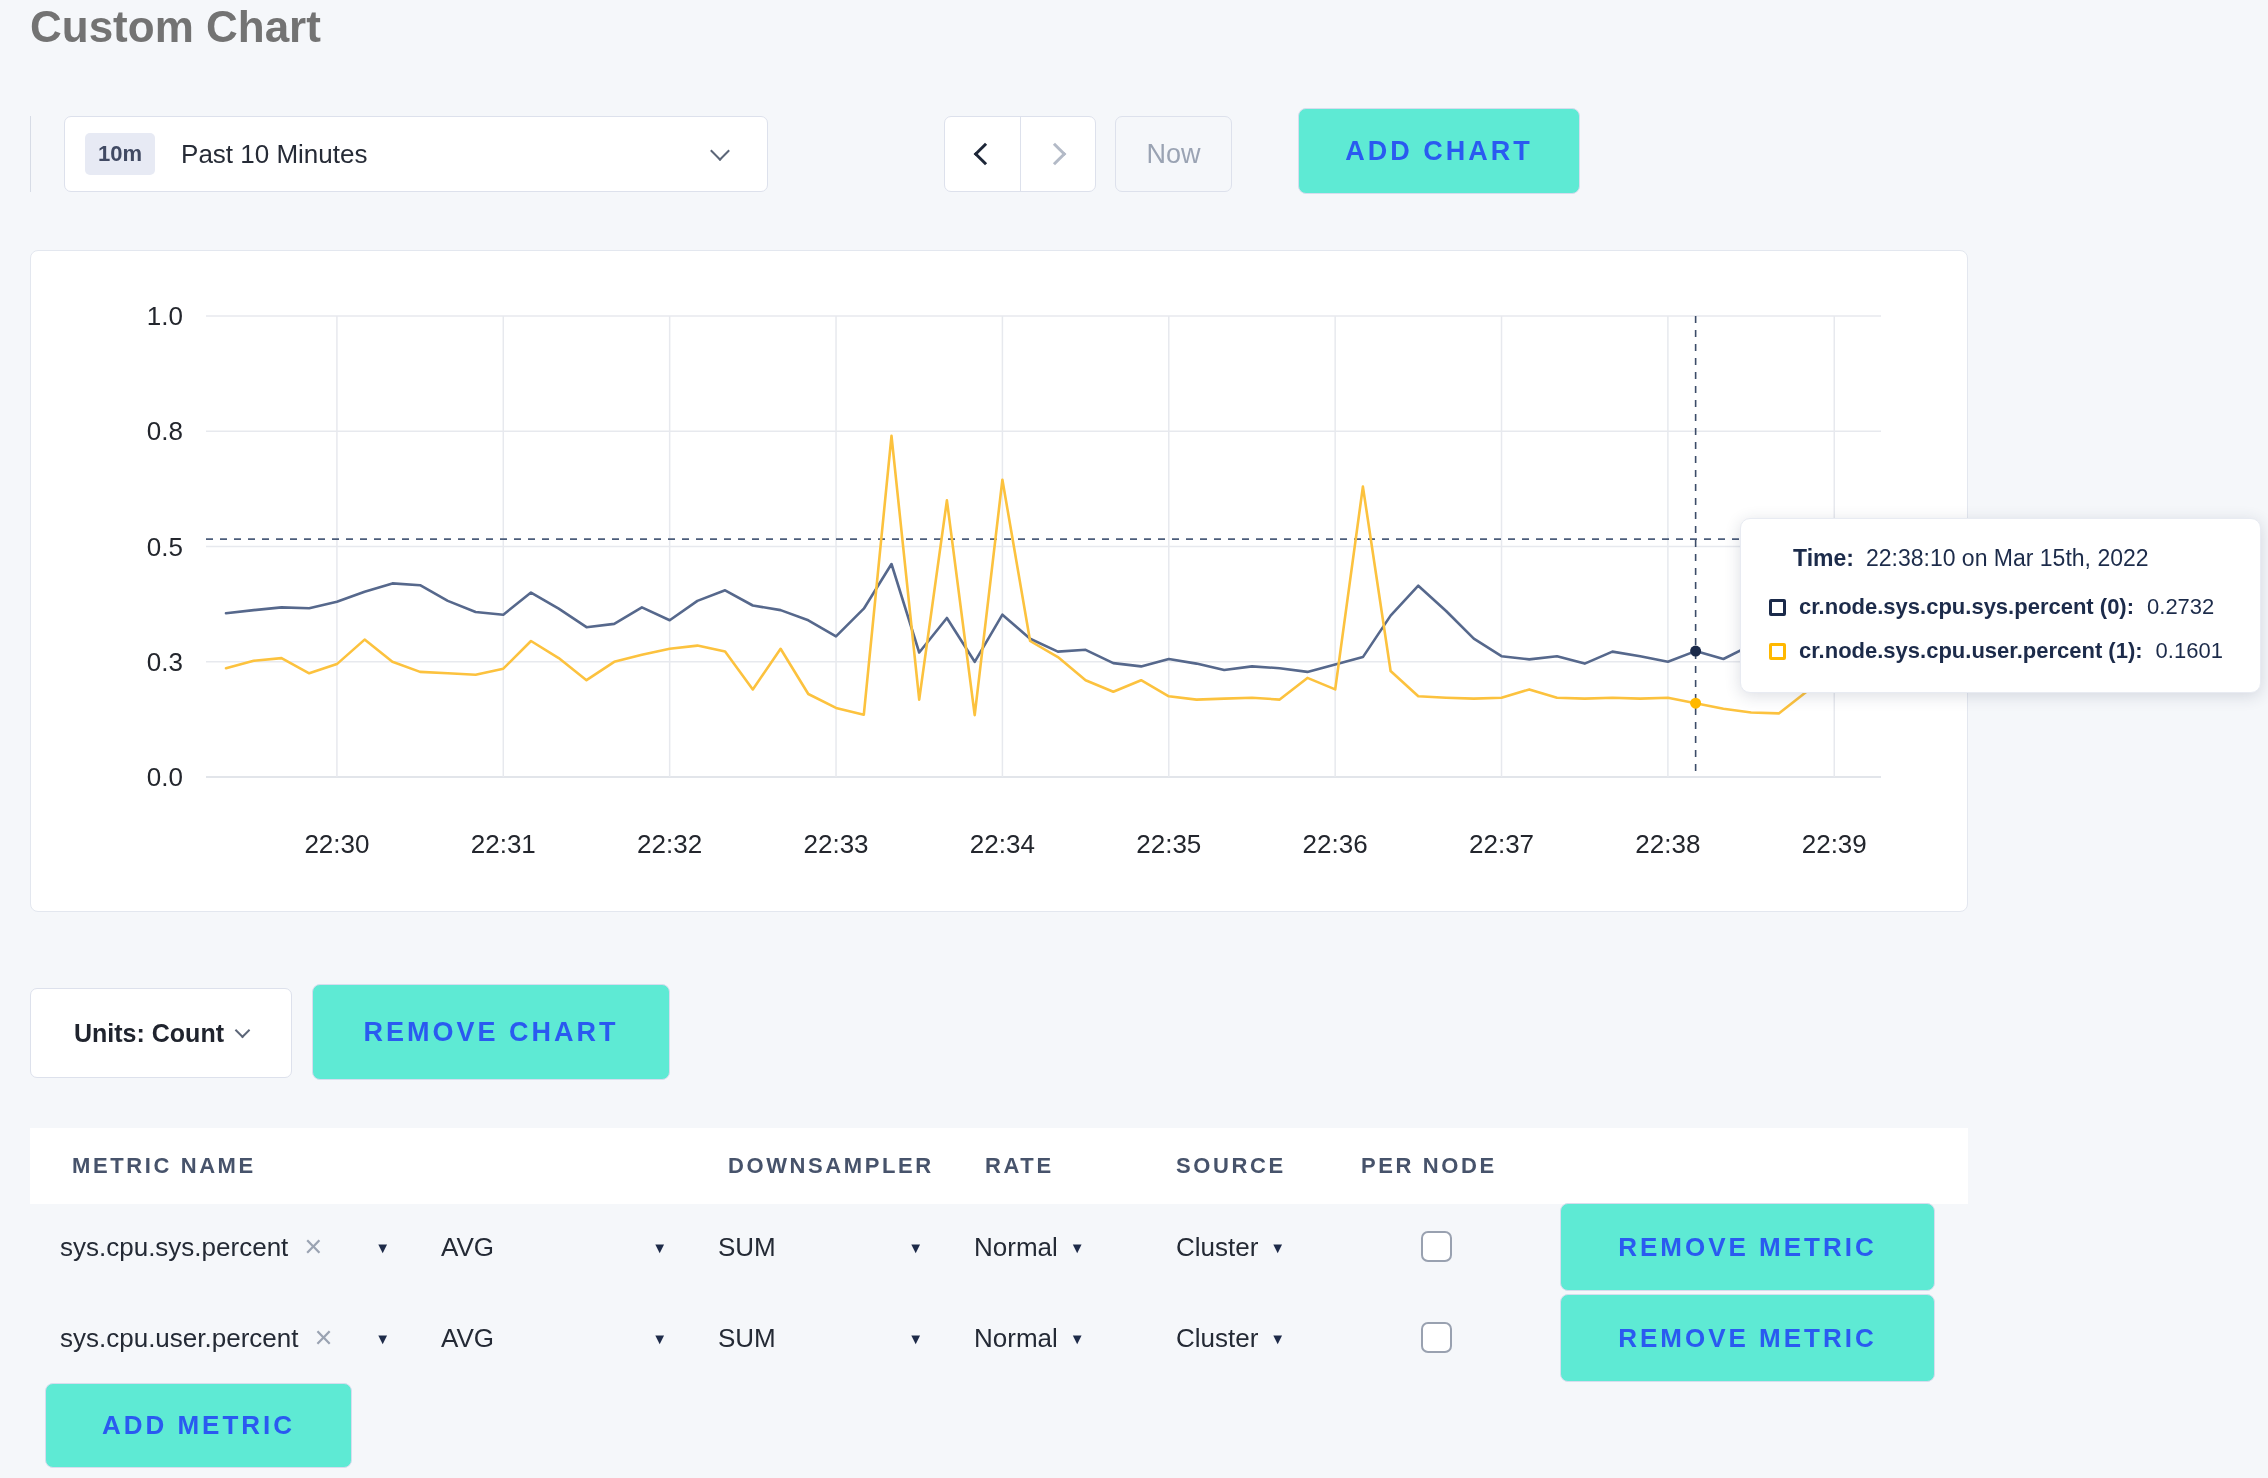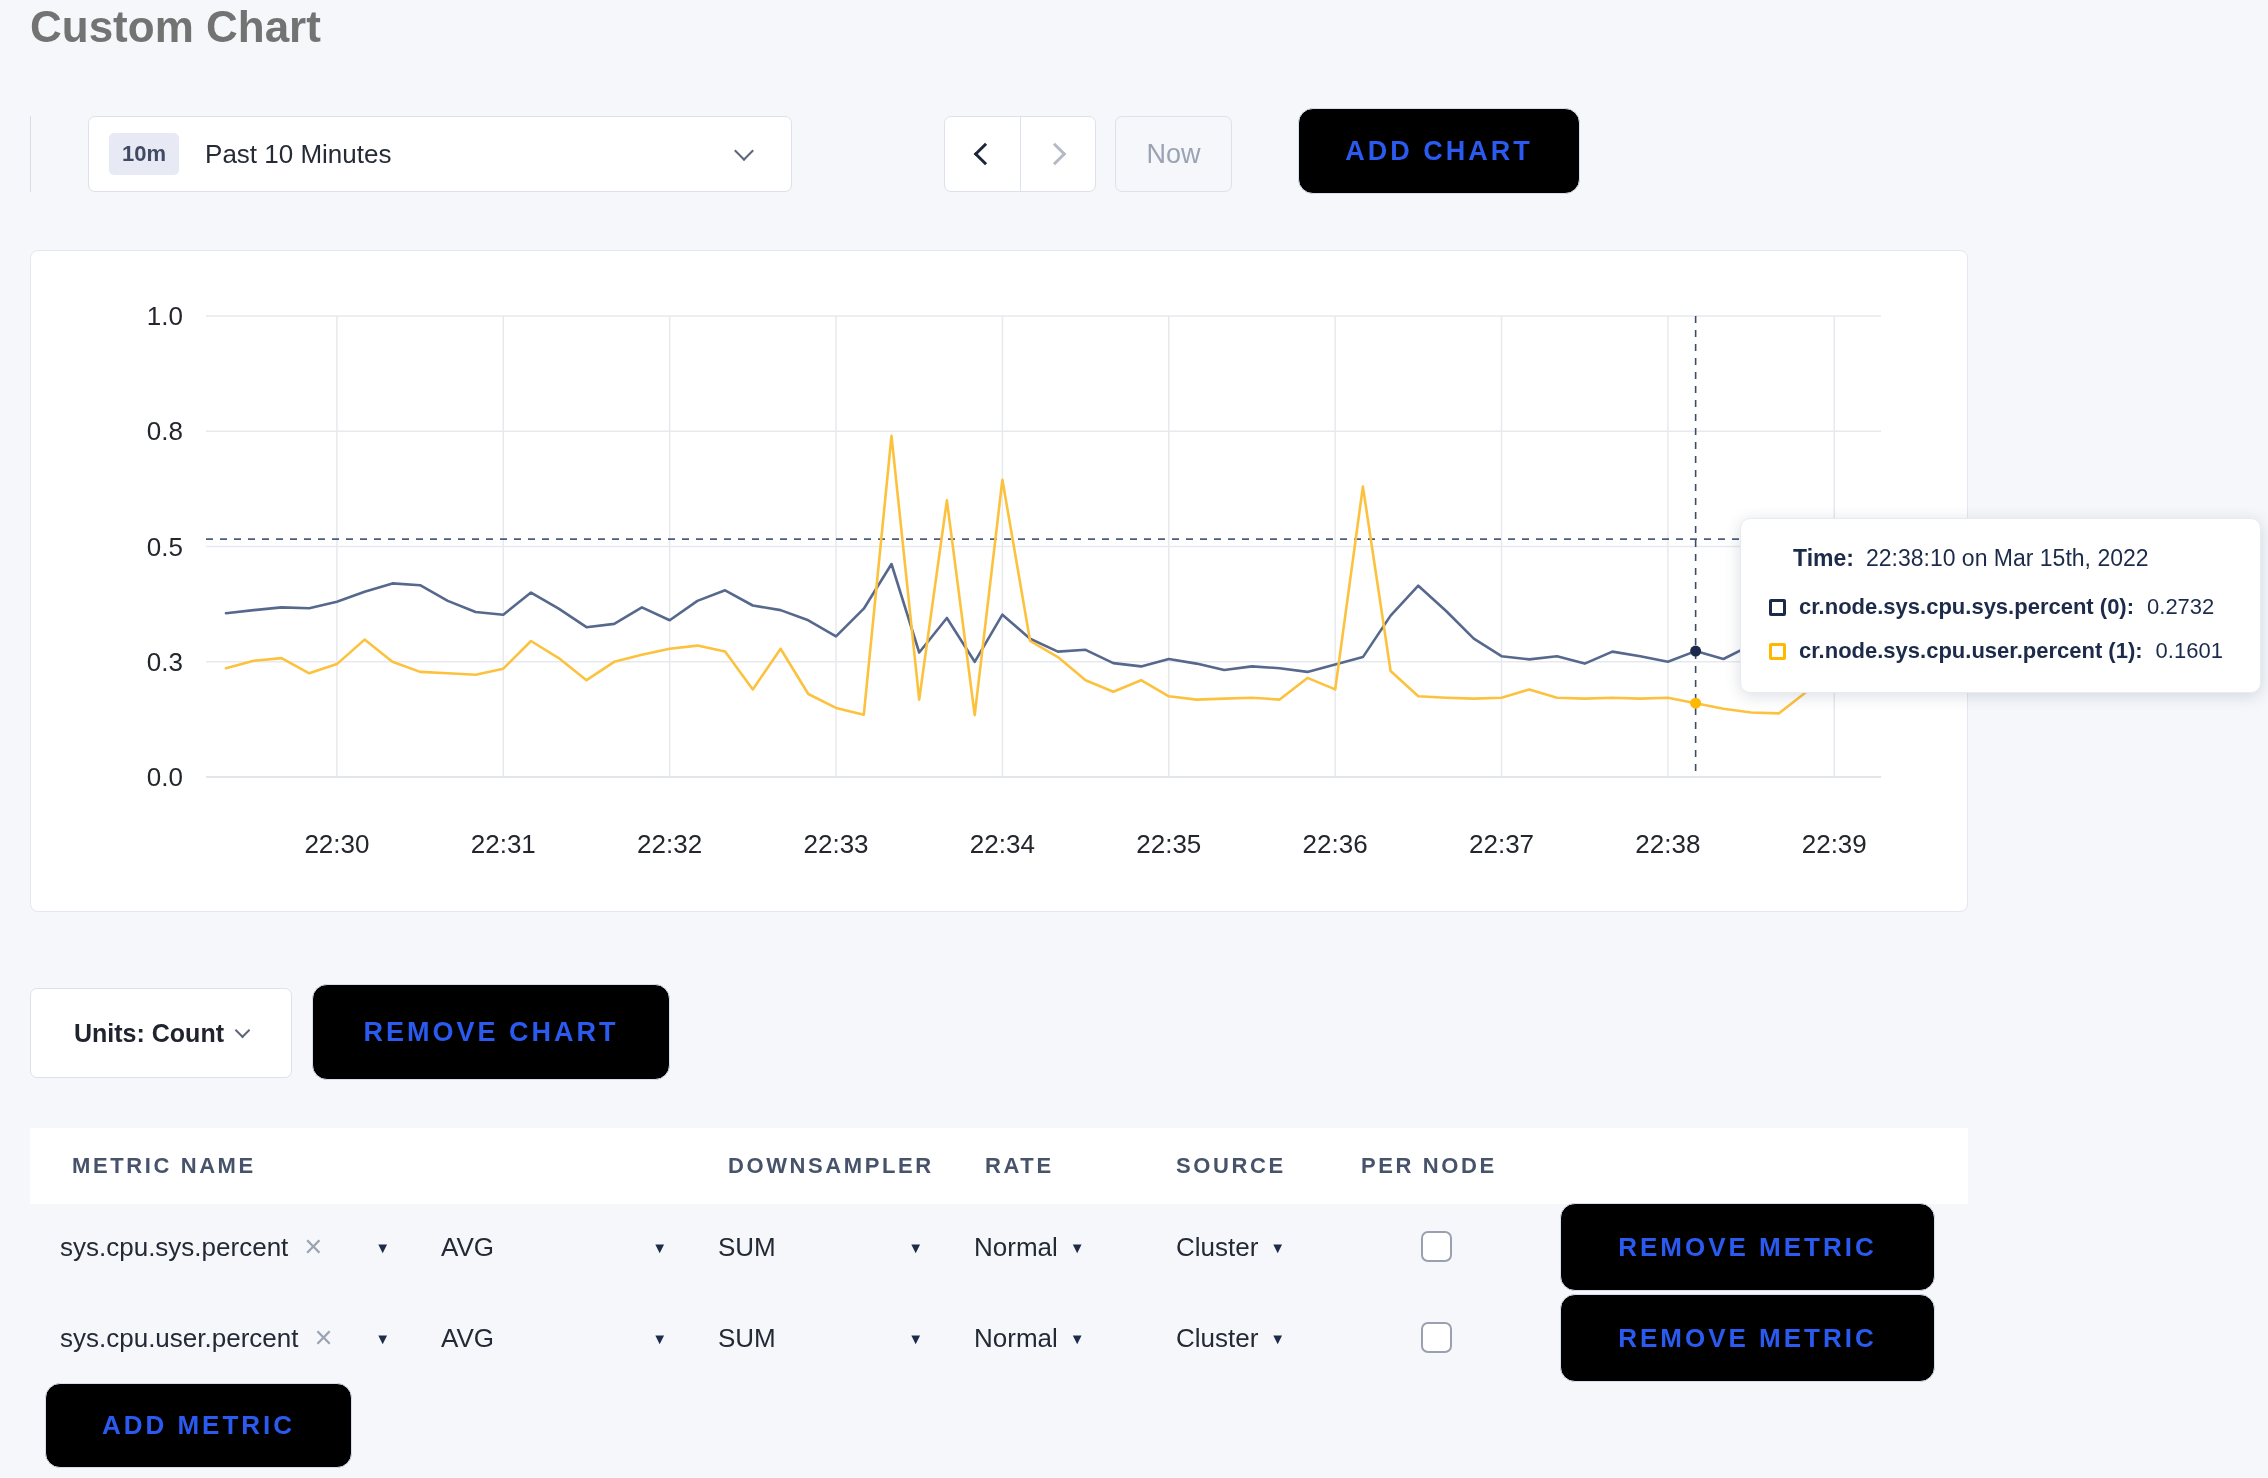--- a/index.html
+++ b/index.html
@@ -11,21 +11,21 @@
     color:#1e222b;
     overflow:hidden;
   }
   .abs { position:absolute; }
 
   
   .page-title { left:30px; top:2px; font-size:44px; font-weight:600; color:#737373; }
   .v-divider { left:30px; top:116px; width:1px; height:76px; background:#d7dce6; }
 
   .time-select {
-    left:88px; top:116px; width:704px; height:76px;
+    left:64px; top:116px; width:704px; height:76px;
     background:#fff; border:1.5px solid #dde1ec; border-radius:7px;
     display:flex; align-items:center; cursor:pointer;
   }
   .range-badge {
     margin-left:20px;
     background:#e7eaf4; color:#414a63;
     font-size:22px; font-weight:bold;
     padding:8px 13px; border-radius:5px;
   }
   .range-label { margin-left:26px; font-size:26px; color:#262b36; }
@@ -45,21 +45,21 @@
   .chev-right { width:16px; height:16px; border-right-width:3.5px; border-top-width:3.5px; border-color:#b3bac7; transform:rotate(45deg); margin-right:6px; }
 
   .now-btn {
     left:1115px; top:116px; width:117px; height:76px;
     border:1.5px solid #dde1ec; border-radius:7px; background:transparent;
     font-size:27px; color:#9aa3b3; cursor:default;
     display:flex; align-items:center; justify-content:center;
     font-family:"Liberation Sans", sans-serif;
   }
   .blue-btn {
-    background:#000000; border:1.5px solid #d6ddee; border-radius:15px;
+    background:#5eead4; border:1.5px solid #d6ddee; border-radius:8px;
     color:#2a5af0; font-weight:600; letter-spacing:3px;
     display:flex; align-items:center; justify-content:center;
     cursor:pointer; font-family:"Liberation Sans", sans-serif;
   }
   .add-chart-btn { left:1298px; top:108px; width:282px; height:86px; font-size:27px; }
 
   
   .chart-card {
     left:30px; top:250px; width:1938px; height:662px;
     background:#fff; border:1px solid #e3e7ef; border-radius:8px;

